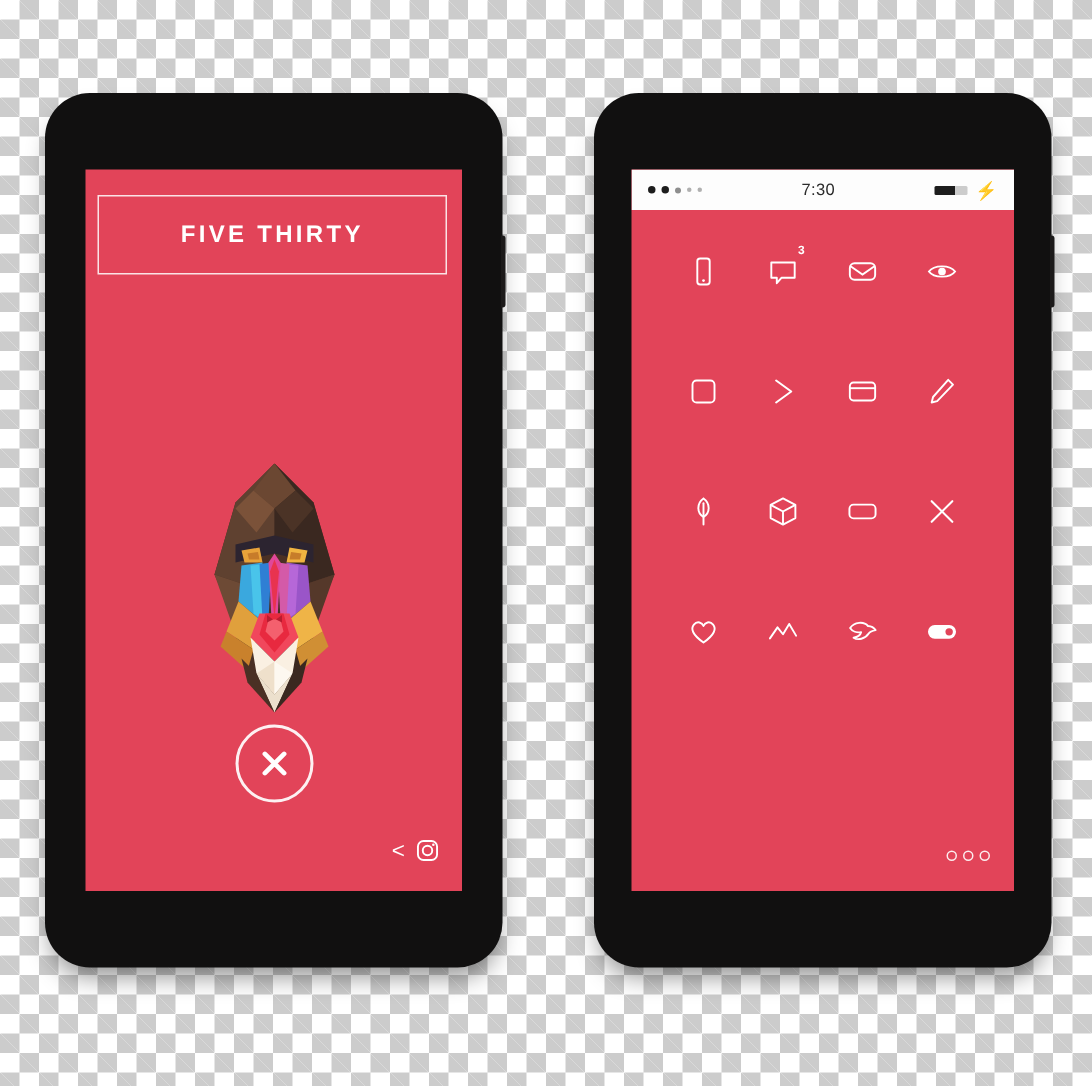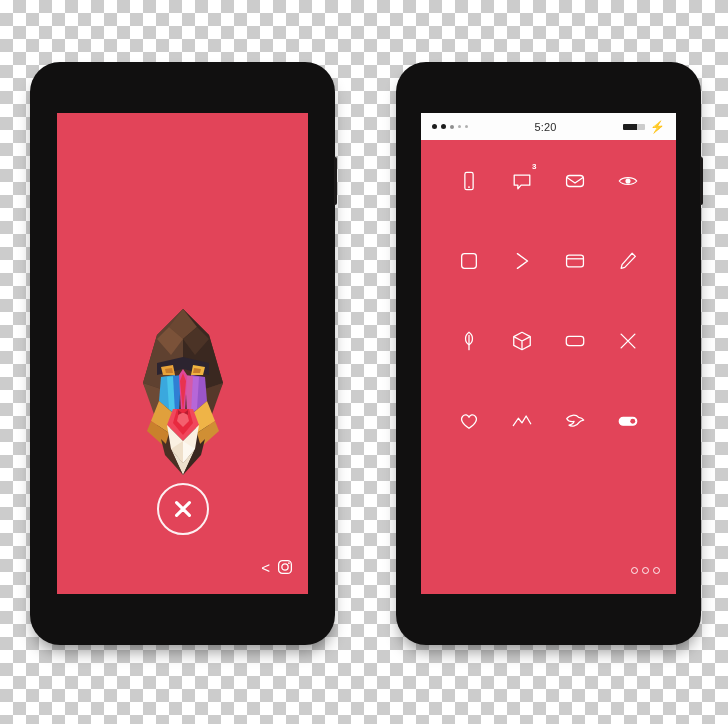--- a/index.html
+++ b/index.html
@@ -181,20 +181,23 @@
   }
 </style>
 </head>
 <body>
 
 <div id="stage">
 
   <div id="phone-left" class="phone">
     <div class="screen">
 
+      <div class="title-box">
+        <div class="title-text">FIVE THIRTY</div>
+      </div>
 
       <div class="mandrill-wrap">
         <svg viewBox="0 0 104 166" xmlns="http://www.w3.org/2000/svg" shape-rendering="geometricPrecision">
 
           <polygon points="52,0 78,26 92,74 52,166 12,74 26,26" fill="#4a3024"></polygon>
 
           <polygon points="12,74 26,26 52,0 52,52 30,80" fill="#5f4130"></polygon>
           <polygon points="12,74 30,80 40,120 24,108" fill="#6d4a35"></polygon>
           <polygon points="24,108 40,120 52,166 30,130" fill="#4a3024"></polygon>
 
@@ -269,21 +272,21 @@
     <div class="screen">
 
       <div class="statusbar">
         <div class="sb-left">
           <span class="dot"></span>
           <span class="dot"></span>
           <span class="dot dim"></span>
           <span class="dot dim2"></span>
           <span class="dot dim2"></span>
         </div>
-        <div class="sb-time">5:20</div>
+        <div class="sb-time">7:30</div>
         <div class="sb-right">
           <span class="battery"></span>
           <span class="bolt">⚡</span>
         </div>
       </div>
 
       <div class="icon-grid">
 
         <div class="grid-cell">
           <svg viewBox="0 0 24 24">

